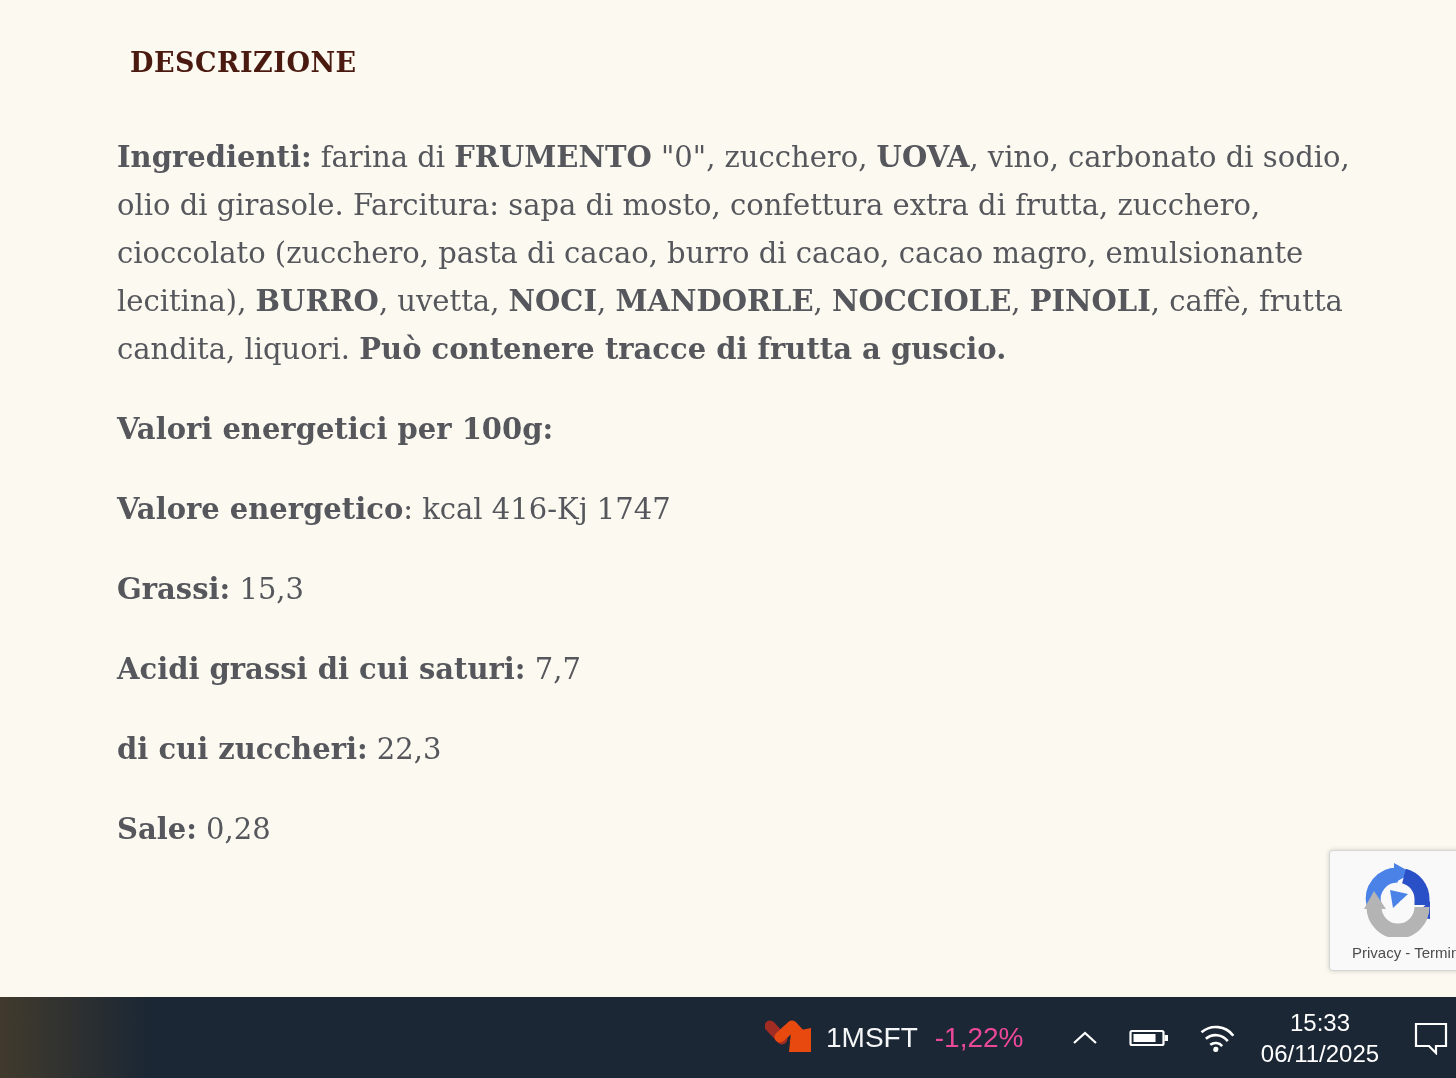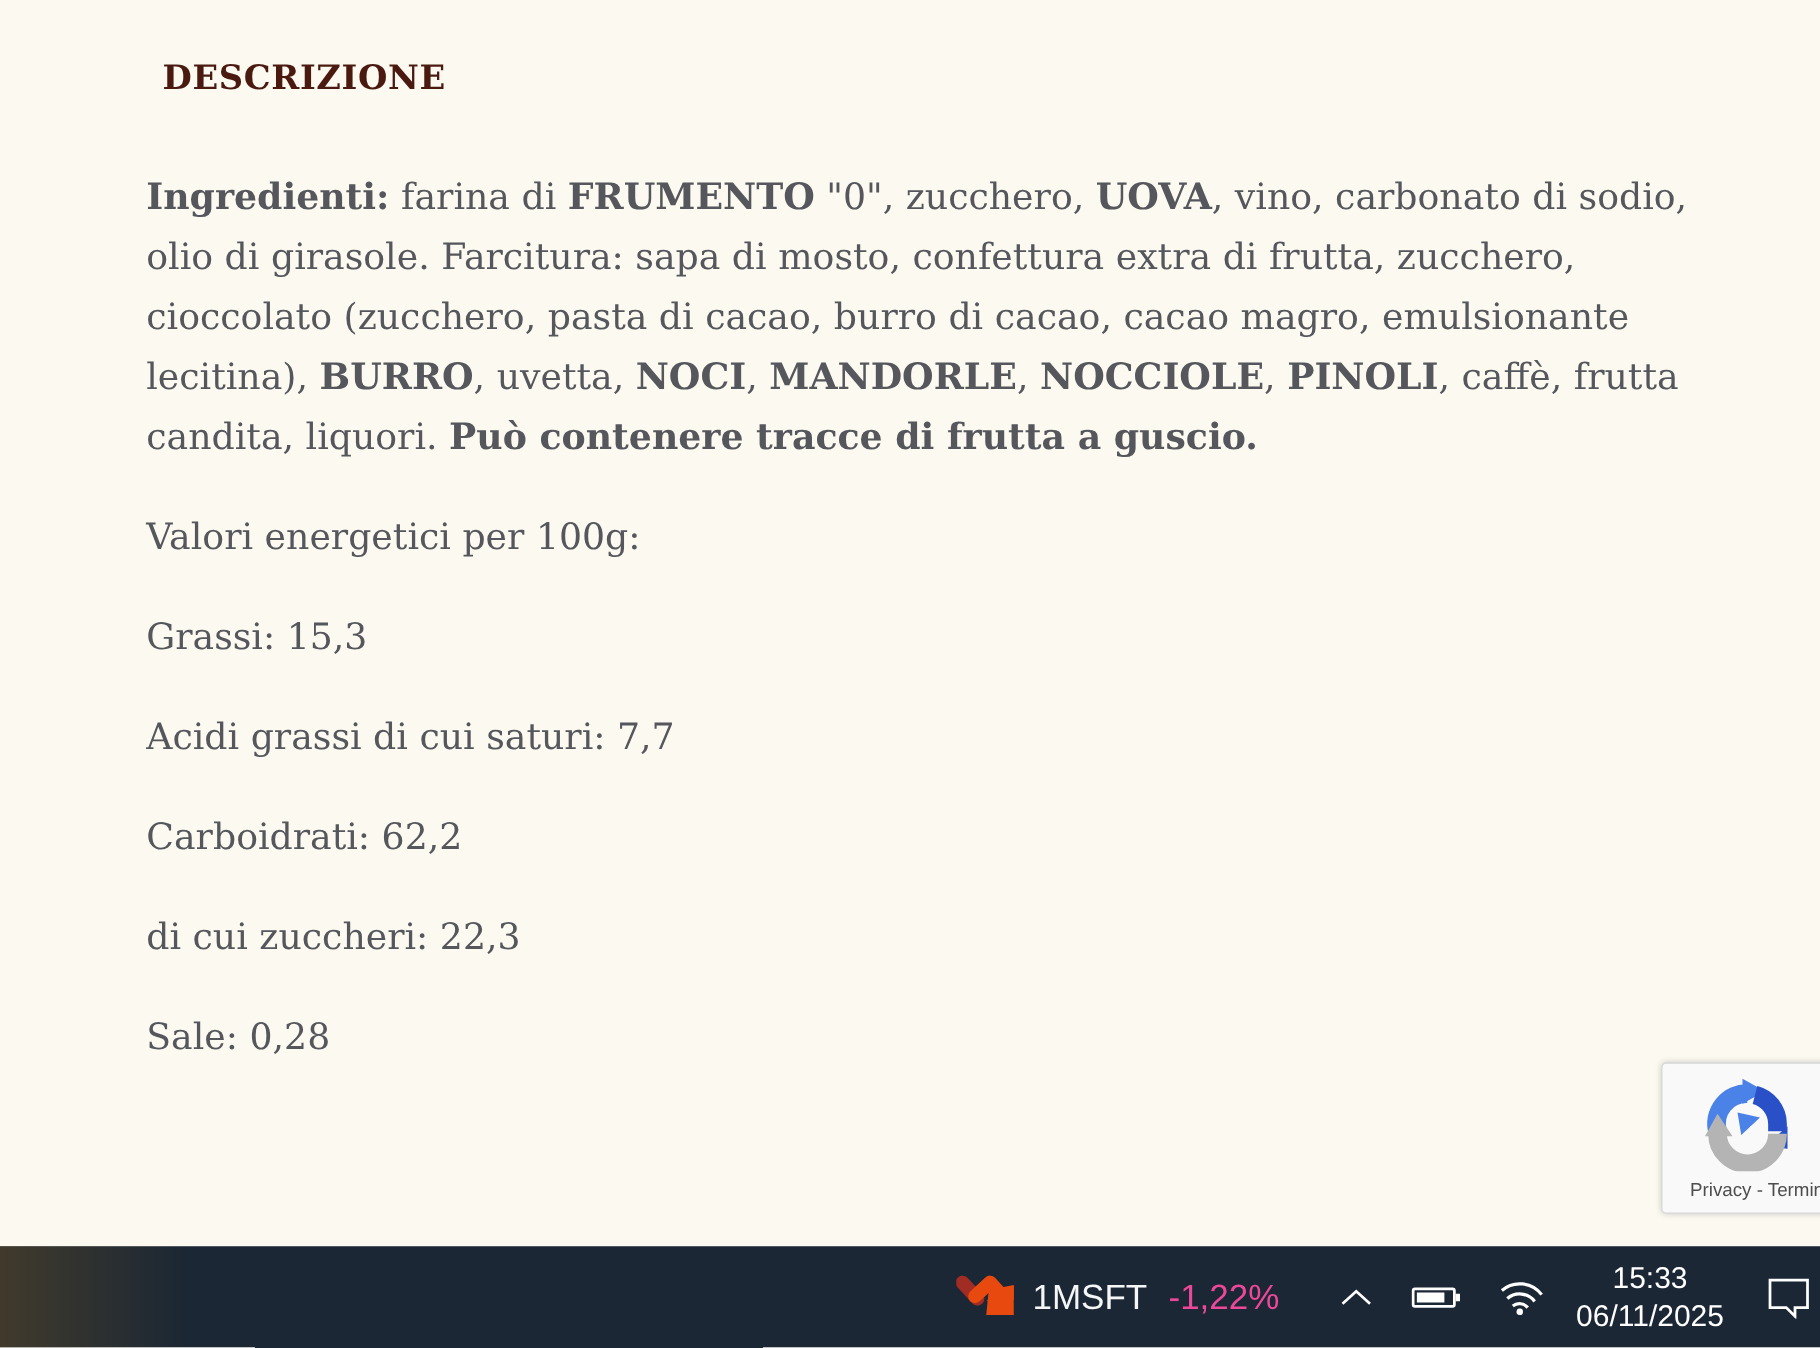--- a/index.html
+++ b/index.html
@@ -30,21 +30,21 @@
     font-size:29px;line-height:48px;
   }
   .ingredients strong{font-weight:bold;}
   .nutrition{
     position:absolute;left:0;top:405px;width:1280px;
   }
   .nutri-item{
     margin:0 0 32px 0;
     font-size:29px;line-height:48px;
   }
-  .nutri-item strong{font-weight:normal;}
+  .nutri-item strong{font-weight:bold;}
 
   
   .recaptcha-badge{
     position:absolute;left:1329px;top:850px;
     width:210px;height:119px;
     background:#f9f9f9;
     border:1px solid #d6d6d6;
     border-radius:4px;
     box-shadow:0 0 5px rgba(0,0,0,.18);
     z-index:5;
@@ -89,23 +89,23 @@
   .tray-action{left:1413px;}
 </style>
 </head>
 <body>
 
 <div class="content">
   <h2 class="section-heading">DESCRIZIONE</h2>
   <p class="ingredients"><strong>Ingredienti:</strong><span> farina di </span><strong>FRUMENTO</strong><span> "0", zucchero, </span><strong>UOVA</strong><span>, vino, carbonato di sodio, olio di girasole. Farcitura: sapa di mosto, confettura extra di frutta, zucchero, cioccolato (zucchero, pasta di cacao, burro di cacao, cacao magro, emulsionante lecitina), </span><strong>BURRO</strong><span>, uvetta, </span><strong>NOCI</strong><span>, </span><strong>MANDORLE</strong><span>, </span><strong>NOCCIOLE</strong><span>, </span><strong>PINOLI</strong><span>, caffè, frutta candita, liquori. </span><strong>Può contenere tracce di frutta a guscio.</strong></p>
   <div class="nutrition">
       <p class="nutri-item"><strong>Valori energetici per 100g:</strong><span></span></p>
+      <p class="nutri-item"><strong>Valore energetico</strong><span>: kcal 416-Kj 1747</span></p>
       <p class="nutri-item"><strong>Grassi:</strong><span> 15,3</span></p>
       <p class="nutri-item"><strong>Acidi grassi di cui saturi:</strong><span> 7,7</span></p>
-      <p class="nutri-item"><strong>Carboidrati:</strong><span> 62,2</span></p>
       <p class="nutri-item"><strong>di cui zuccheri:</strong><span> 22,3</span></p>
       <p class="nutri-item"><strong>Sale:</strong><span> 0,28</span></p>
     </div>
 </div>
 
 <div class="recaptcha-badge">
   <svg class="recaptcha-logo" width="76" height="76" viewBox="0 0 76 76">
 
     <path d="M 14 44 A 24 24 0 0 1 38 14" fill="none" stroke="#4a82e8" stroke-width="15"></path>
 

